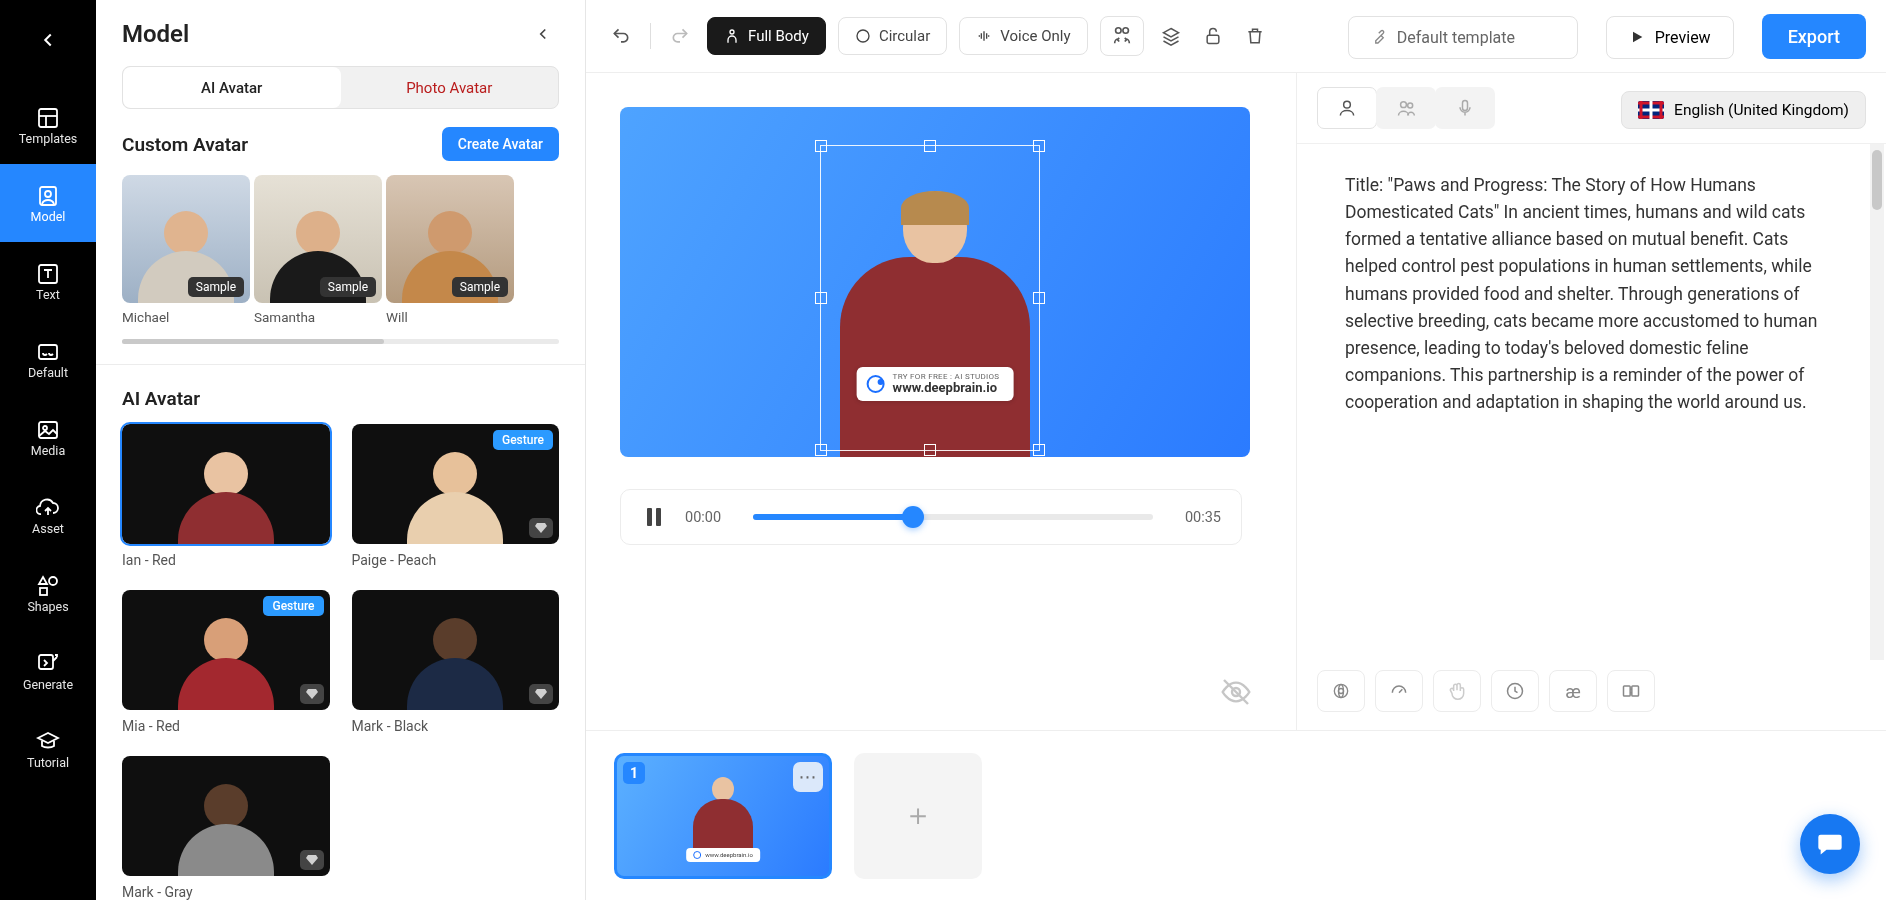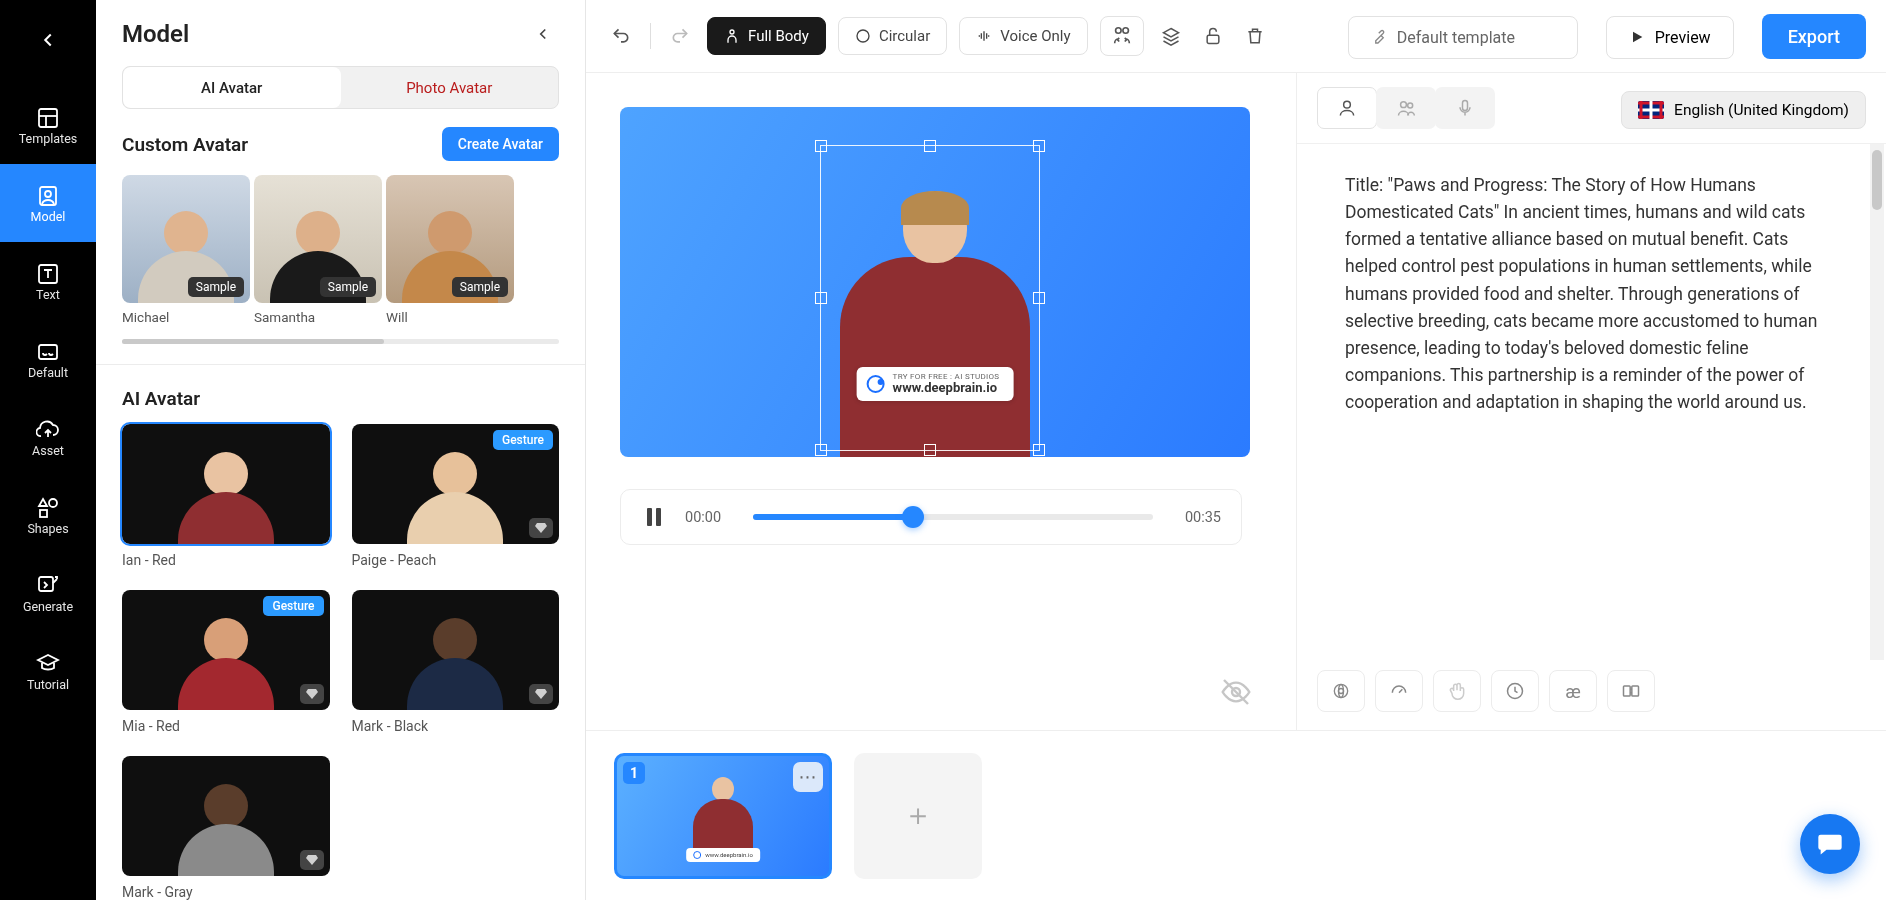--- a/index.html
+++ b/index.html
@@ -178,20 +178,30 @@
           <svg width="24" height="24" viewBox="0 0 24 24" fill="none" stroke-width="1.8">
             <rect x="3" y="5" width="18" height="14" rx="2"></rect>
             <path d="M7 13c0 1 1 2 2 2s2-1 2-1M13 13c0 1 1 2 2 2s2-1 2-1"></path>
           </svg>
         </span>
       <span>Default</span>
     </div>
     <div class="nav-item">
       <span class="icon">
           <svg width="24" height="24" viewBox="0 0 24 24" fill="none" stroke-width="1.8">
+            <rect x="3" y="4" width="18" height="16" rx="2"></rect>
+            <circle cx="9" cy="10" r="2"></circle>
+            <path d="M3 18l6-5 4 3 4-4 4 4"></path>
+          </svg>
+        </span>
+      <span>Media</span>
+    </div>
+    <div class="nav-item">
+      <span class="icon">
+          <svg width="24" height="24" viewBox="0 0 24 24" fill="none" stroke-width="1.8">
             <path d="M17 17a5 5 0 100-10 7 7 0 00-13 3 4 4 0 001 8"></path>
             <path d="M12 12v7M9 15l3-3 3 3"></path>
           </svg>
         </span>
       <span>Asset</span>
     </div>
     <div class="nav-item">
       <span class="icon">
           <svg width="24" height="24" viewBox="0 0 24 24" fill="none" stroke-width="1.8">
             <path d="M7 3l4 7H3l4-7z"></path>

